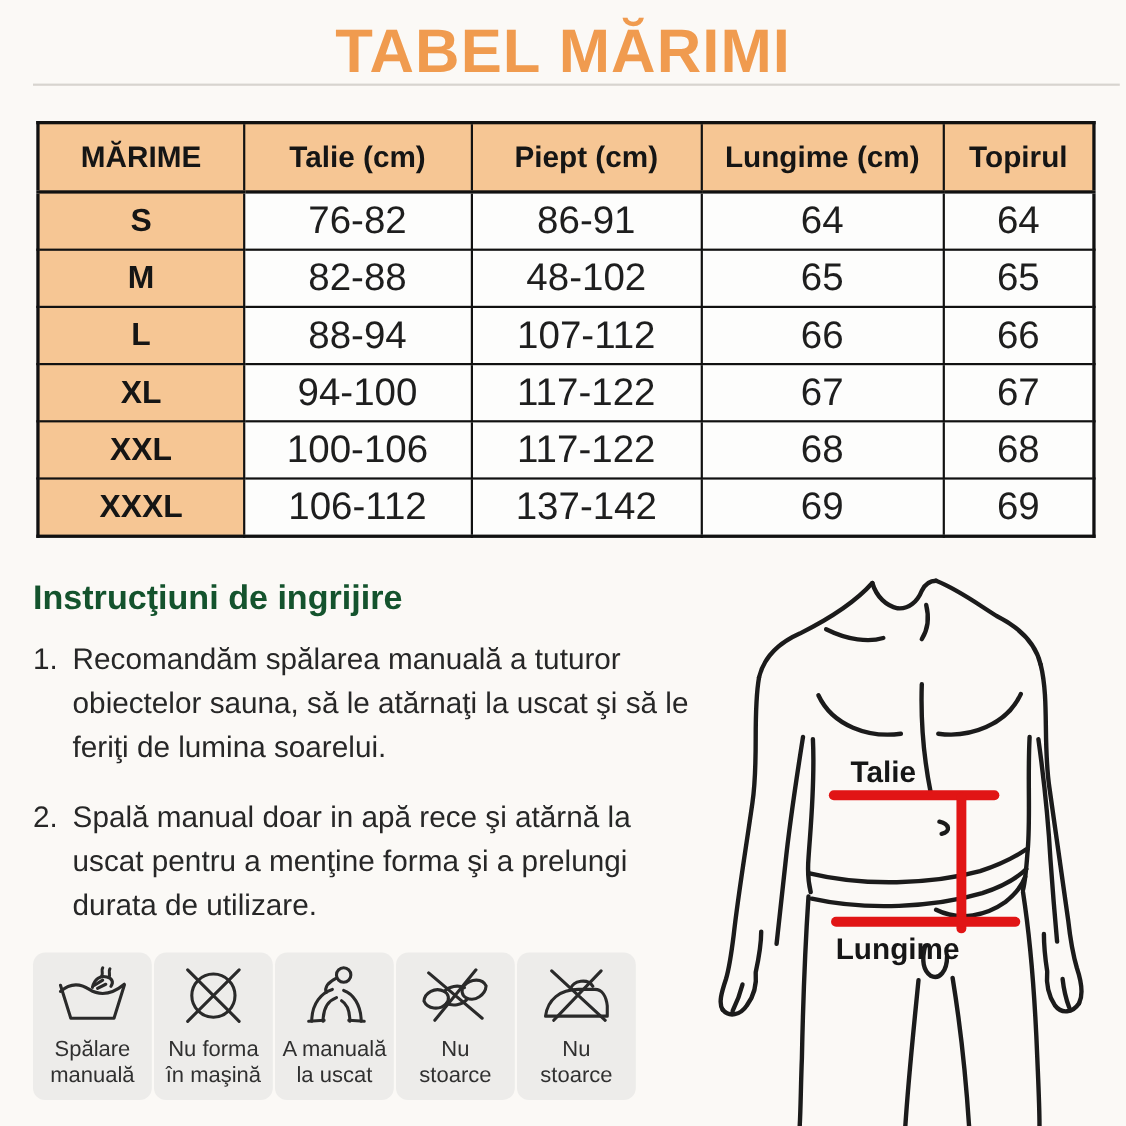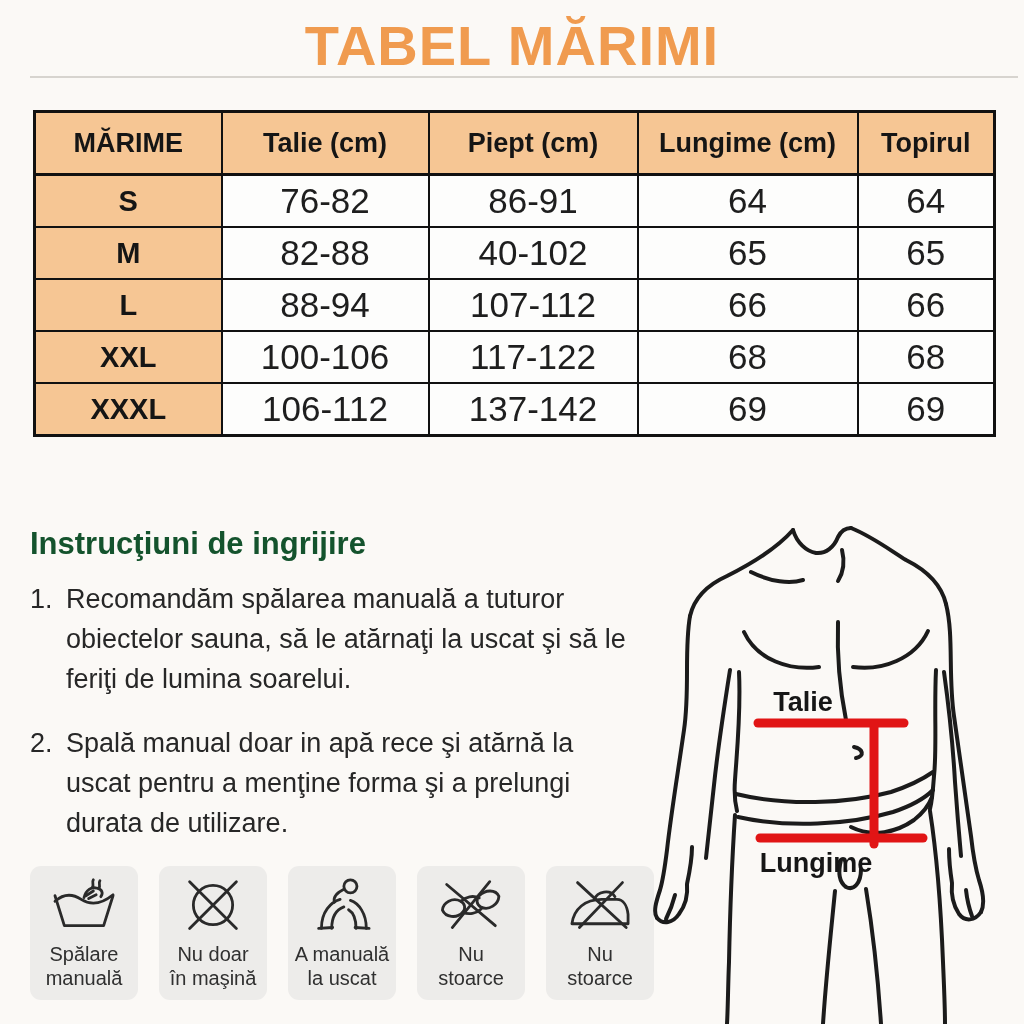--- a/index.html
+++ b/index.html
@@ -57,21 +57,21 @@
   }
   .care-item{
     display:flex;align-items:flex-start;
     margin-bottom:24px;
     font-size:27px;line-height:1.48;color:#272727;
   }
   .care-item .num{flex:0 0 36px;}
   .care-item .txt{flex:1;}
   .icons-row{
     position:absolute;left:30px;top:866px;
-    display:flex;gap:21px;
+    display:flex;gap:2px;
   }
   .icon-card{
     width:108px;min-height:134px;
     background:#edecea;
     border-radius:11px;
     display:flex;flex-direction:column;align-items:center;
     padding-top:11px;box-sizing:border-box;
   }
   .icon-card svg{display:block;}
   .icon-label{
@@ -119,32 +119,39 @@
       <tr>
         <th>S</th>
         <td>76-82</td>
         <td>86-91</td>
         <td>64</td>
         <td>64</td>
       </tr>
       <tr>
         <th>M</th>
         <td>82-88</td>
-        <td>40-102</td>
+        <td>48-102</td>
         <td>65</td>
         <td>65</td>
       </tr>
       <tr>
         <th>L</th>
         <td>88-94</td>
         <td>107-112</td>
         <td>66</td>
         <td>66</td>
       </tr>
       <tr>
+        <th>XL</th>
+        <td>94-100</td>
+        <td>117-122</td>
+        <td>67</td>
+        <td>67</td>
+      </tr>
+      <tr>
         <th>XXL</th>
         <td>100-106</td>
         <td>117-122</td>
         <td>68</td>
         <td>68</td>
       </tr>
       <tr>
         <th>XXXL</th>
         <td>106-112</td>
         <td>137-142</td>
@@ -182,21 +189,21 @@
         <div>manuală</div>
       </div>
     </div>
 
     <div class="icon-card">
       <svg class="care-svg" width="68" height="58" viewBox="0 0 72 62">
         <circle cx="36" cy="30" r="21" stroke="#2a2a2a" fill="none" stroke-width="3"></circle>
         <path d="M11,5 L61,55 M61,5 L11,55"></path>
       </svg>
       <div class="icon-label">
-        <div>Nu doar</div>
+        <div>Nu forma</div>
         <div>în maşină</div>
       </div>
     </div>
 
     <div class="icon-card">
       <svg class="care-svg" width="68" height="58" viewBox="0 0 72 62">
         <circle cx="45" cy="10" r="7" stroke="#2a2a2a" fill="none" stroke-width="3"></circle>
         <path d="M38,13 C30,17 26,21 28,27"></path>
         <path d="M14,55 C14,37 24,27 34,24"></path>
         <path d="M62,55 C62,39 54,28 45,25"></path>

